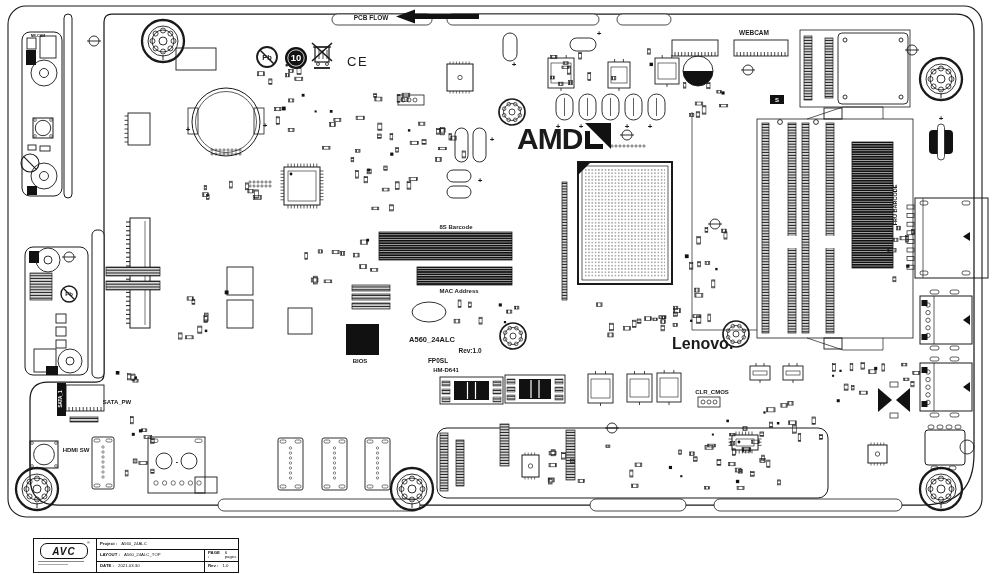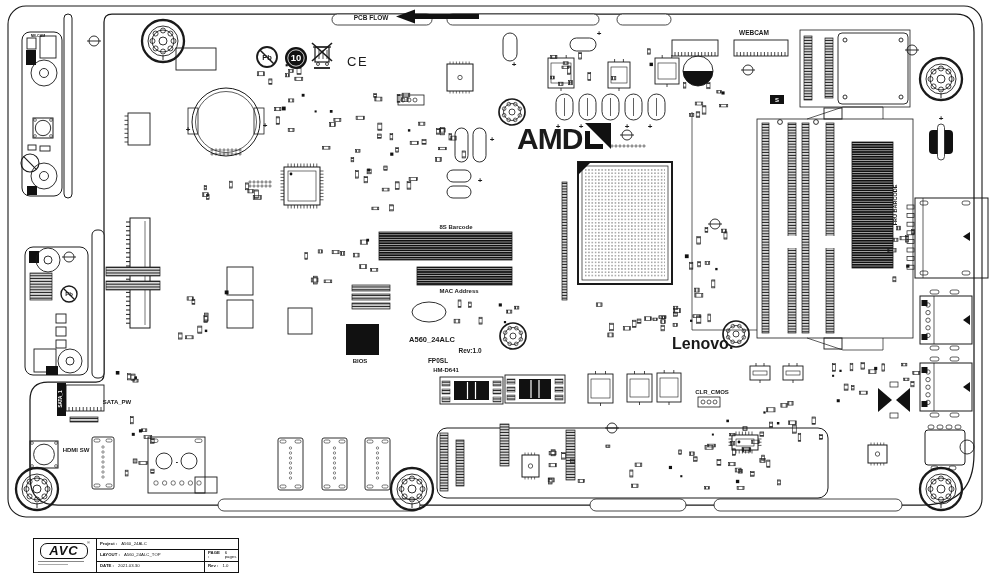--- a/index.html
+++ b/index.html
@@ -4,21 +4,21 @@
 <style>
   html,body{margin:0;padding:0;background:#fff;}
   #stage{position:relative;width:995px;height:574px;background:#fff;overflow:hidden;
          font-family:"Liberation Sans",sans-serif;color:#111;}
   svg{position:absolute;left:0;top:0;}
   #titleblock{position:absolute;left:33px;top:538px;width:204px;height:33px;
     border:1.6px solid #111;display:flex;background:#fff;font-size:4.3px;line-height:1.1;}
   #tb-left{width:62px;border-right:1.2px solid #111;position:relative;}
   .avc-box{position:absolute;left:6px;top:4px;width:46px;height:14px;border:1.4px solid #111;
     border-radius:7px;display:flex;align-items:center;justify-content:center;
-    font-weight:bold;font-style:italic;font-size:13px;letter-spacing:1px;}
+    font-weight:bold;font-style:italic;font-size:10px;letter-spacing:1px;}
   .avc-reg{position:absolute;left:53px;top:2px;font-size:4px;}
   .avc-line1{position:absolute;left:4px;top:22px;width:46px;height:1px;background:#888;}
   .avc-line2{position:absolute;left:4px;top:25px;width:30px;height:1px;background:#aaa;}
   #tb-right{flex:1;display:flex;flex-direction:column;}
   .tb-row{flex:1;display:flex;align-items:center;}
   .tb-row + .tb-row{border-top:1px solid #111;}
   .tb-cell-l{width:104px;display:flex;align-items:center;padding-left:3px;height:100%;}
   .tb-cell-r{flex:1;display:flex;align-items:center;border-left:1px solid #111;padding-left:3px;height:100%;}
   .tb-label{font-weight:bold;margin-right:4px;}
 </style>

